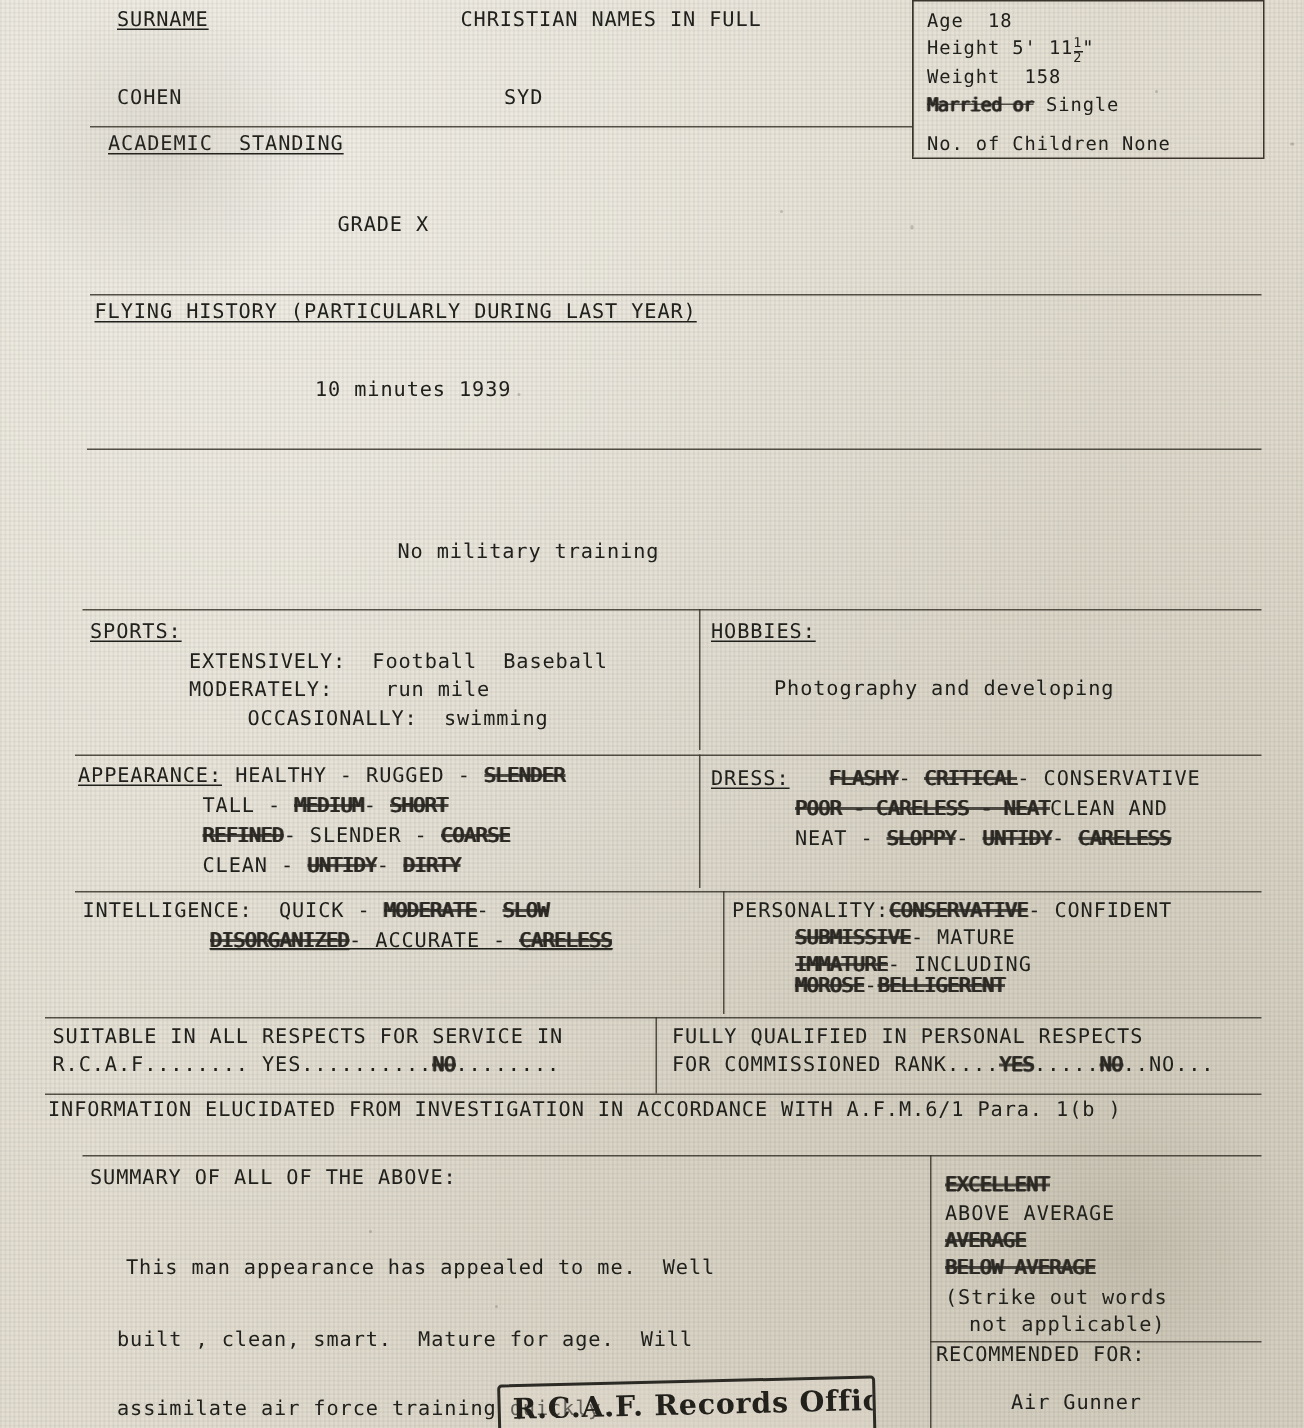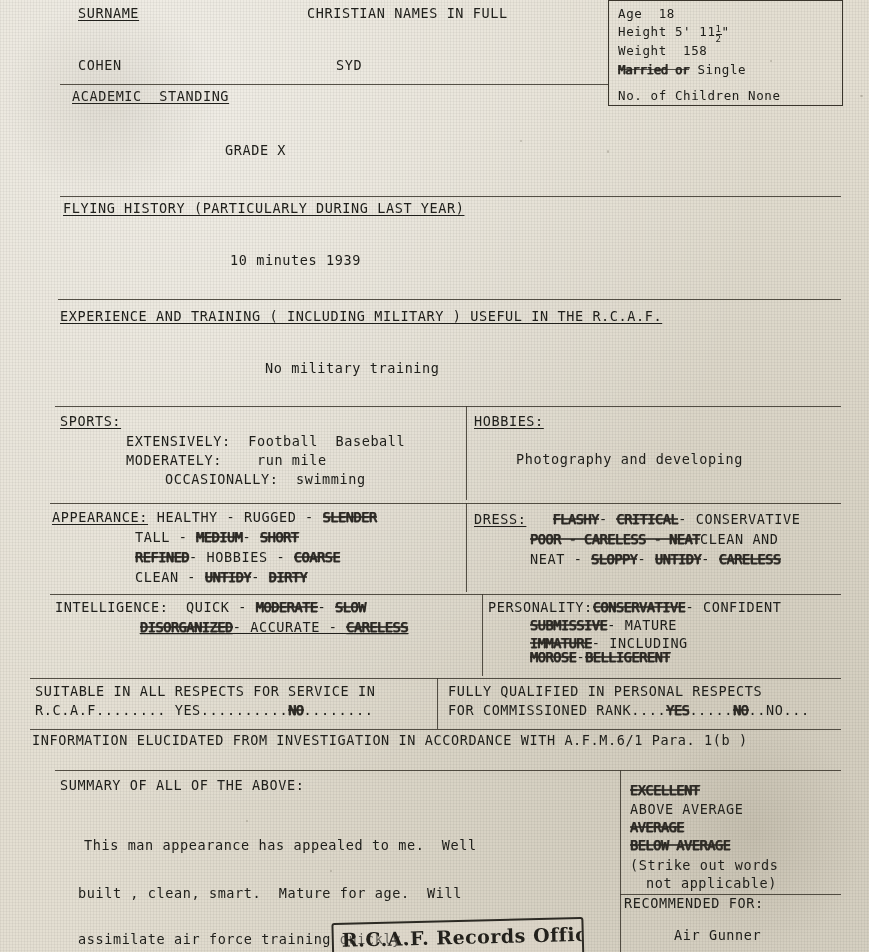--- a/index.html
+++ b/index.html
@@ -113,43 +113,42 @@
   <div class="tx small" style="left:618px; top:63px;"><span class="xed">Married or</span><span> </span><span>Single</span></div>
 
   <div class="tx small" style="left:618px; top:66px;margin-top:23px;"><span>No. of Children</span><span> </span><span>None</span></div>
 
   <div class="ln" style="left:60px; top:84px; width:548px;"></div>
   <div class="tx ul" style="left:72px; top:89px;">ACADEMIC  STANDING</div>
   <div class="tx" style="left:225px; top:143px;">GRADE X</div>
 
   <div class="ln" style="left:60px; top:196px; width:781px;"></div>
   <div class="tx ul" style="left:63px; top:201px;">FLYING HISTORY (PARTICULARLY DURING LAST YEAR)</div>
-  <div class="tx" style="left:210px; top:253px;margin-left:20px;">10 minutes 1939</div>
+  <div class="tx" style="left:210px; top:253px;">10 minutes 1939</div>
 
   <div class="ln" style="left:58px; top:299px; width:783px;"></div>
-  <div class="tx ul" style="left:60px; top:309px;">EXPERIENCE AND TRAINING ( INCLUDING MILITARY ) USEFUL IN THE R.C.A.F.</div>
   <div class="tx" style="left:265px; top:361px;">No military training</div>
 
   <div class="ln" style="left:55px; top:406px; width:786px;"></div>
   <div class="vln" style="left:466px; top:406px; height:94px;"></div>
 
   <div class="tx ul" style="left:60px; top:414px;">SPORTS:</div>
   <div class="tx" style="left:126px; top:434px;"><span>EXTENSIVELY:</span><span>  </span><span>Football  Baseball</span></div>
   <div class="tx" style="left:126px; top:453px;"><span>MODERATELY:</span><span>    </span><span>run mile</span></div>
   <div class="tx" style="left:126px; top:472px;margin-left:39px;"><span>OCCASIONALLY:</span><span>  </span><span>swimming</span></div>
 
   <div class="tx ul" style="left:474px; top:414px;">HOBBIES:</div>
   <div class="tx" style="left:516px; top:452px;">Photography and developing</div>
 
   <div class="ln" style="left:50px; top:503px; width:791px;"></div>
   <div class="vln" style="left:466px; top:503px; height:89px;"></div>
 
   <div class="tx" style="left:52px; top:510px;"><span class="ul">APPEARANCE:</span><span> </span><span>HEALTHY - RUGGED - </span><span class="xed">SLENDER</span></div>
   <div class="tx" style="left:135px; top:530px;"><span>TALL - </span><span class="xed">MEDIUM</span><span>- </span><span class="xed">SHORT</span></div>
-  <div class="tx" style="left:135px; top:550px;"><span class="xed">REFINED</span><span>- HOBBIES - </span><span class="xed">COARSE</span></div>
+  <div class="tx" style="left:135px; top:550px;"><span class="xed">REFINED</span><span>- SLENDER - </span><span class="xed">COARSE</span></div>
   <div class="tx" style="left:135px; top:570px;"><span>CLEAN - </span><span class="xed">UNTIDY</span><span>- </span><span class="xed">DIRTY</span></div>
 
   <div class="tx" style="left:474px; top:512px;"><span class="ul">DRESS:</span><span>   </span><span class="xed">FLASHY</span><span>- </span><span class="xed">CRITICAL</span><span>- CONSERVATIVE</span></div>
   <div class="tx" style="left:530px; top:532px;"><span class="xed">POOR - CARELESS - NEAT</span><span>CLEAN AND</span></div>
   <div class="tx" style="left:530px; top:552px;"><span>NEAT - </span><span class="xed">SLOPPY</span><span>- </span><span class="xed">UNTIDY</span><span>- </span><span class="xed">CARELESS</span></div>
 
   <div class="ln" style="left:50px; top:594px; width:791px;"></div>
   <div class="vln" style="left:482px; top:594px; height:82px;"></div>
 
   <div class="tx" style="left:55px; top:600px;"><span>INTELLIGENCE:</span><span>  </span><span>QUICK - </span><span class="xed">MODERATE</span><span>- </span><span class="xed">SLOW</span></div>

